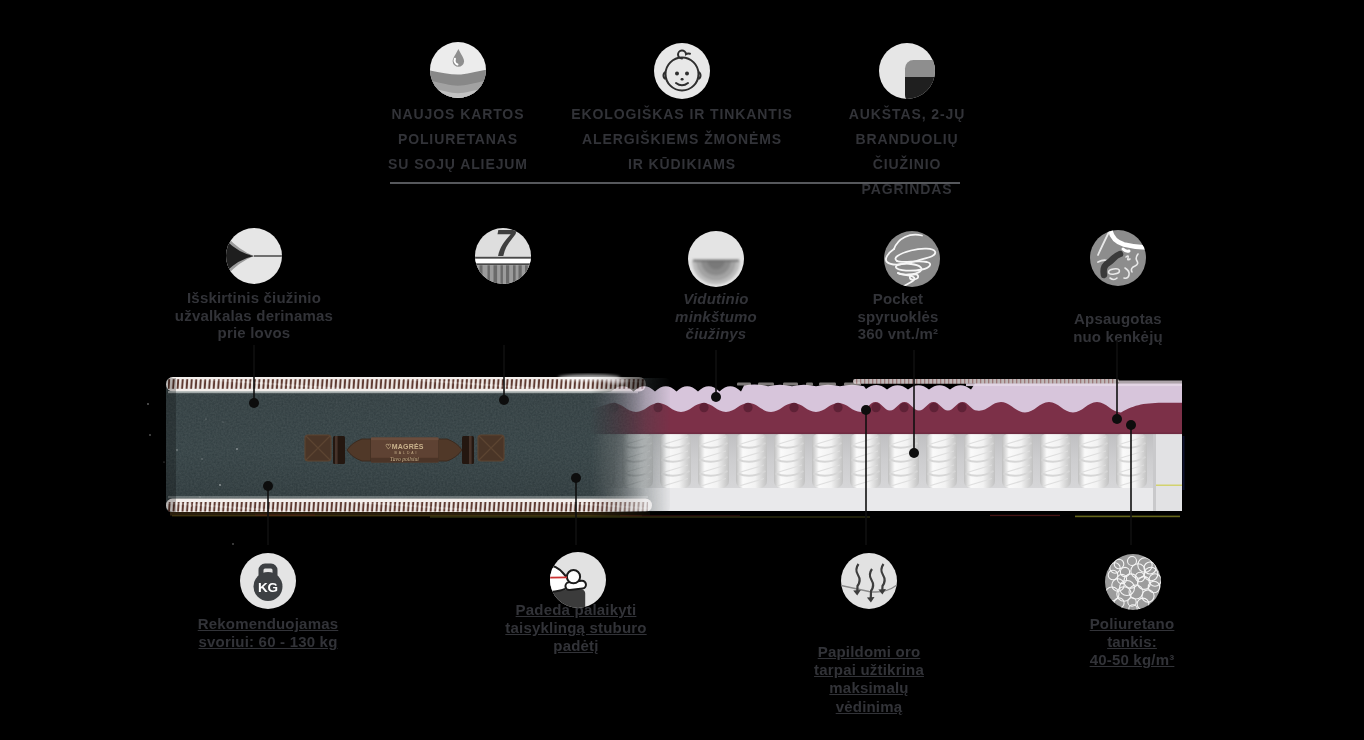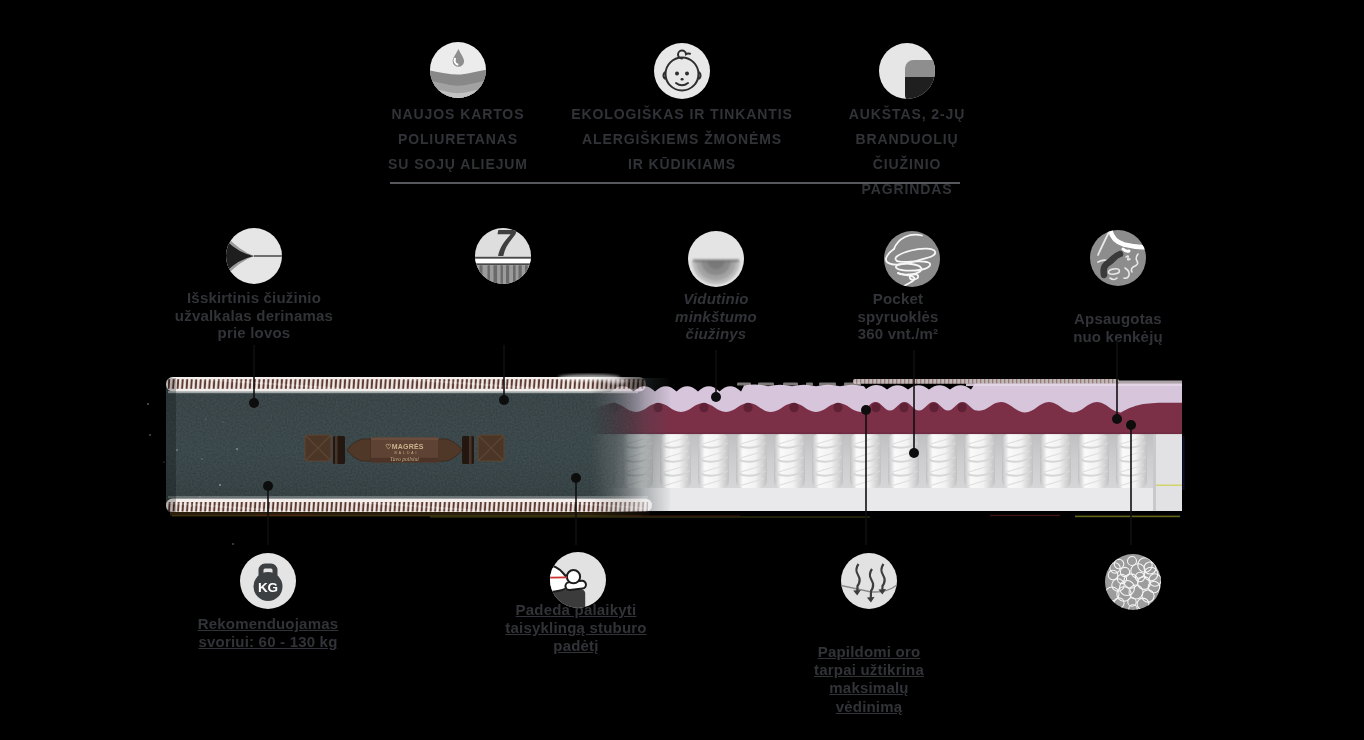--- a/index.html
+++ b/index.html
@@ -22,20 +22,21 @@
   <div class="lbl lbl1" style="left:787px;top:102px;width:240px;">AUKŠTAS, 2-JŲ<br>BRANDUOLIŲ<br>ČIUŽINIO<br>PAGRINDAS</div>
 
   <div class="lbl" style="left:134px;top:289px;width:240px;text-align:center;">Išskirtinis čiužinio<br>užvalkalas derinamas<br>prie lovos</div>
   <div class="lbl" style="left:596px;top:290px;width:240px;font-style:italic;">Vidutinio<br>minkštumo<br>čiužinys</div>
   <div class="lbl" style="left:778px;top:290px;width:240px;">Pocket<br>spyruoklės<br>360 vnt./m²</div>
   <div class="lbl" style="left:998px;top:290px;width:240px;margin-top:20px;">Apsaugotas<br>nuo kenkėjų</div>
 
   <div class="lbl lbl3" style="left:148px;top:615px;width:240px;">Rekomenduojamas<br>svoriui: 60 - 130 kg</div>
   <div class="lbl lbl3" style="left:456px;top:601px;width:240px;">Padeda palaikyti<br>taisyklingą stuburo<br>padėtį</div>
   <div class="lbl lbl3" style="left:749px;top:615px;width:240px;margin-top:28px;">Papildomi oro<br>tarpai užtikrina<br>maksimalų<br>vėdinimą</div>
+  <div class="lbl lbl3" style="left:1012px;top:615px;width:240px;">Poliuretano<br>tankis:<br>40-50 kg/m³</div>
 
   <svg class="ico" style="left:430px;top:42px;" viewBox="0 0 56 56">
     <defs>
         <clipPath id="c11">
           <circle cx="28" cy="28" r="28"></circle>
         </clipPath>
       </defs>
     <circle cx="28" cy="28" r="28" fill="#ececec"></circle>
     <g clip-path="url(#c11)">
       <path d="M0,28.6 C10,30.5 20,32.6 28,32.6 C36,32.6 46,29.2 56,27.7 L56,56 L0,56 Z" fill="#888888"></path>

